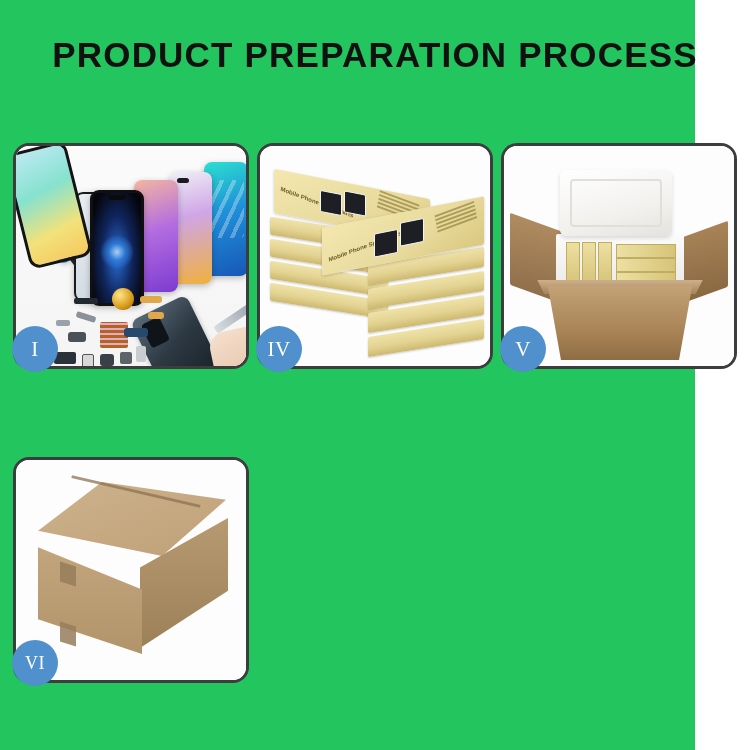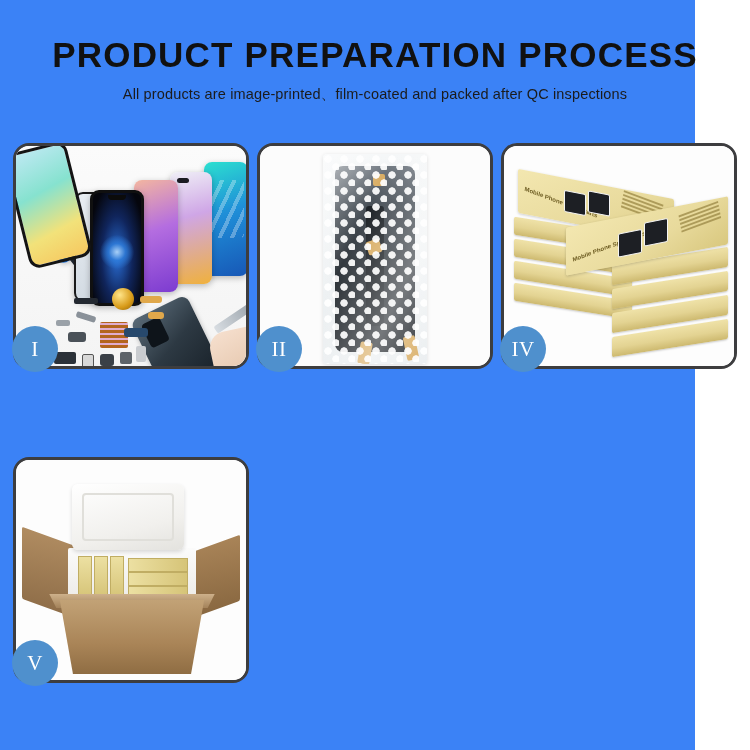--- a/index.html
+++ b/index.html
@@ -2,21 +2,21 @@
 <html><head>
 <meta charset="utf-8">
 <style>
   html, body {
     margin: 0; padding: 0;
     width: 750px; height: 750px;
     background: #ffffff;
     font-family: "Liberation Sans", sans-serif;
     overflow: hidden;
   }
-  .page { position: relative; width: 695px; height: 750px; background: #3b82f6; }
+  .page { position: relative; width: 695px; height: 750px; background: #22c55e; }
 
   
   .header { position: absolute; left: 0; top: 36px; width: 750px; text-align: center; }
   .title {
     font-family: "Liberation Sans", sans-serif;
     font-size: 35px; font-weight: 700; letter-spacing: 1.2px;
     color: #111111; line-height: 1.08; margin: 0;
     white-space: nowrap;
   }
   .subtitle {
@@ -350,21 +350,20 @@
   .c-tape1 { position:absolute; left:44px; top:104px; width:16px; height:20px; background:rgba(150,124,90,.85); transform: skewY(18deg); }
   .c-tape2 { position:absolute; left:44px; top:164px; width:16px; height:20px; background:rgba(150,124,90,.85); transform: skewY(18deg); }
 </style>
 </head>
 <body>
 
 <div class="page">
 
   <div class="header">
     <h1 class="title">PRODUCT PREPARATION PROCESS</h1>
-    <p class="subtitle">All products are image-printed、film-coated and packed after QC inspections</p>
   </div>
 
   <div class="grid">
 
     <div class="panel">
       <div class="panel-inner p1">
         <div class="film"></div>
         <div class="film-dark"></div>
         <div class="ph ph-teal"></div>
         <div class="ph ph-gold"></div>
@@ -387,36 +386,20 @@
         <div class="bit b10"></div>
         <div class="bit b11"></div>
         <div class="bit b13"></div>
         <div class="hand"></div>
         <div class="tweezers"></div>
 
       </div>
       <div class="badge">I</div>
     </div>
 
-    <div class="panel">
-      <div class="panel-inner p2">
-        <div class="bagwrap">
-          <div class="bag-inner">
-            <div class="bag-strip"></div>
-            <div class="bag-tape1"></div>
-            <div class="bag-tape2"></div>
-            <div class="bag-tape3"></div>
-            <div class="bag-tape4"></div>
-          </div>
-          <div class="bubbles"></div>
-          <div class="bag-sheen"></div>
-        </div>
-      </div>
-      <div class="badge">II</div>
-    </div>
 
 
     <div class="panel">
       <div class="panel-inner p4">
         <div class="stack">
 
           <div class="sbox" style="left:2px;  top:66px;  width:118px; height:18px; transform:skewY(9deg);"></div>
           <div class="sbox" style="left:2px;  top:88px;  width:118px; height:18px; transform:skewY(9deg);"></div>
           <div class="sbox" style="left:2px;  top:110px; width:118px; height:18px; transform:skewY(9deg);"></div>
           <div class="sbox" style="left:2px;  top:132px; width:118px; height:18px; transform:skewY(9deg);"></div>
@@ -467,15 +450,26 @@
         <div class="v-yellow2" style="left:112px; width:58px; top:98px;"></div>
         <div class="v-yellow2" style="left:112px; width:58px; top:112px;"></div>
         <div class="v-yellow2" style="left:112px; width:58px; top:126px;"></div>
         <div class="v-foamlid"></div>
         <div class="v-rim"></div>
         <div class="v-body"></div>
       </div>
       <div class="badge">V</div>
     </div>
 
+    <div class="panel">
+      <div class="panel-inner p6">
+        <div class="c-top"></div>
+        <div class="c-side"></div>
+        <div class="c-front"></div>
+        <div class="c-seam"></div>
+        <div class="c-tape1"></div>
+        <div class="c-tape2"></div>
+      </div>
+      <div class="badge sm">VI</div>
+    </div>
 
   </div>
 </div>
 
 </body></html>

